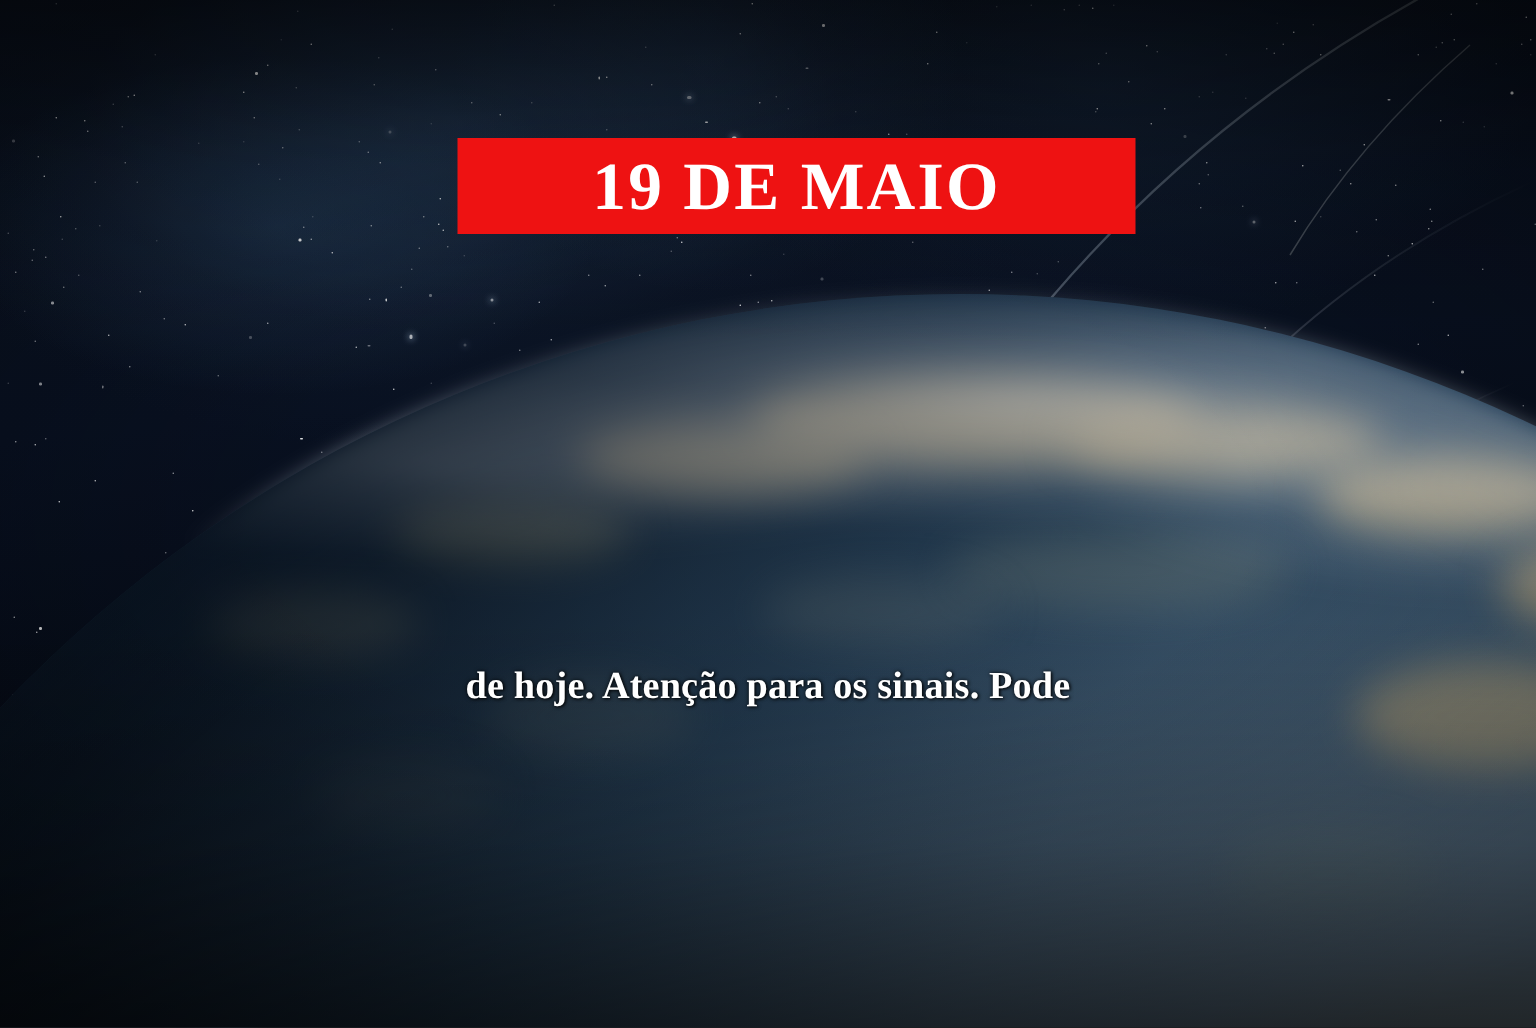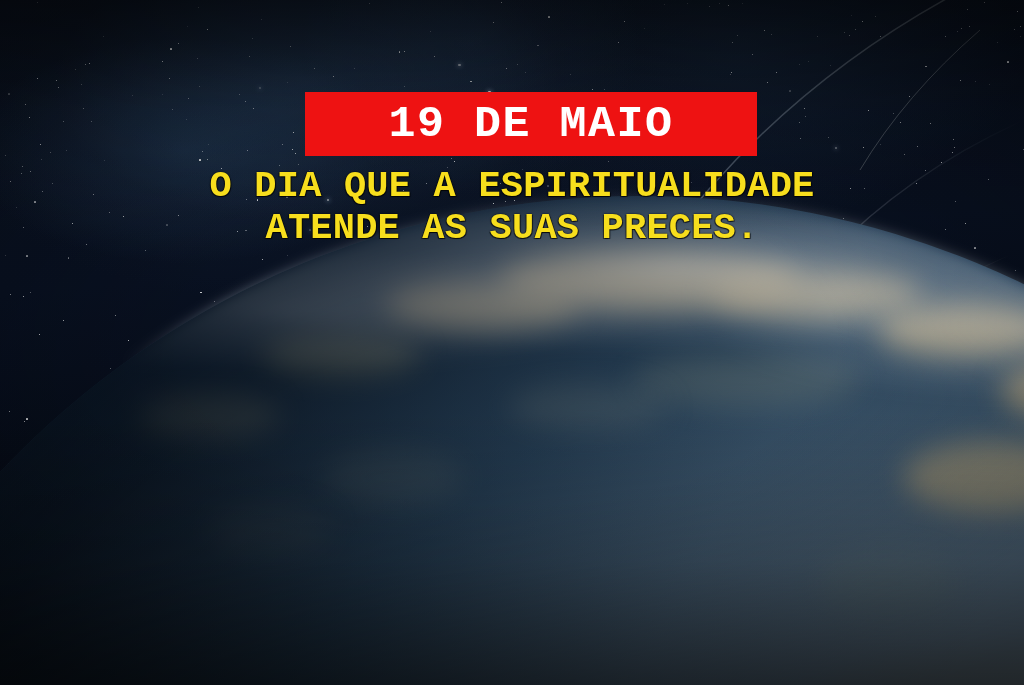--- a/index.html
+++ b/index.html
@@ -7,21 +7,21 @@
     margin: 0;
     padding: 0;
     background: #000;
   }
   #poster {
     position: relative;
     width: 1024px;
     height: 685px;
     overflow: hidden;
     background: #05070f;
-    font-family: Liberation Mono, monospace;
+    font-family: Liberation Serif, serif;
     user-select: none;
   }
 
   
   .space {
     position: absolute;
     inset: 0;
     background:
       radial-gradient(ellipse 55% 45% at 30% 12%, rgba(40,66,96,0.55) 0%, rgba(18,30,48,0.25) 45%, rgba(0,0,0,0) 72%),
       radial-gradient(ellipse 40% 35% at 72% 8%, rgba(30,52,78,0.40) 0%, rgba(0,0,0,0) 70%),
@@ -570,23 +570,20 @@
   </div>
 
   <div class="vignette"></div>
 
   <div class="content">
 
     <div class="date-banner">
       <span class="date-banner-text">19 DE MAIO</span>
     </div>
 
-    <div class="headline">
-      <span class="hl-line">O DIA QUE A ESPIRITUALIDADE</span>
-      <span class="hl-line">ATENDE AS SUAS PRECES.</span>
-    </div>
 
     <div class="body-copy">
+      <span class="bc-line">de hoje. Atenção para os sinais. Pode</span>
     </div>
 
 
   </div>
 </div>
 
 </body></html>

